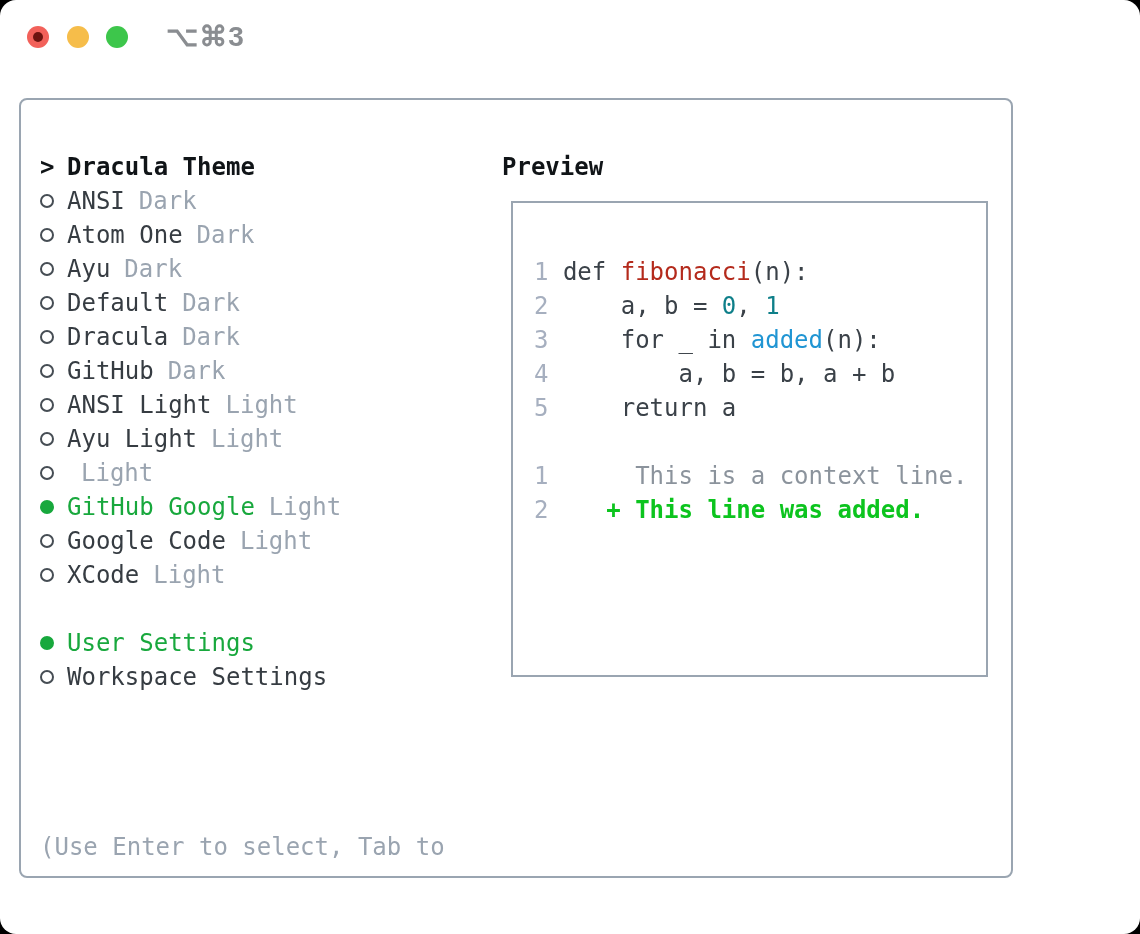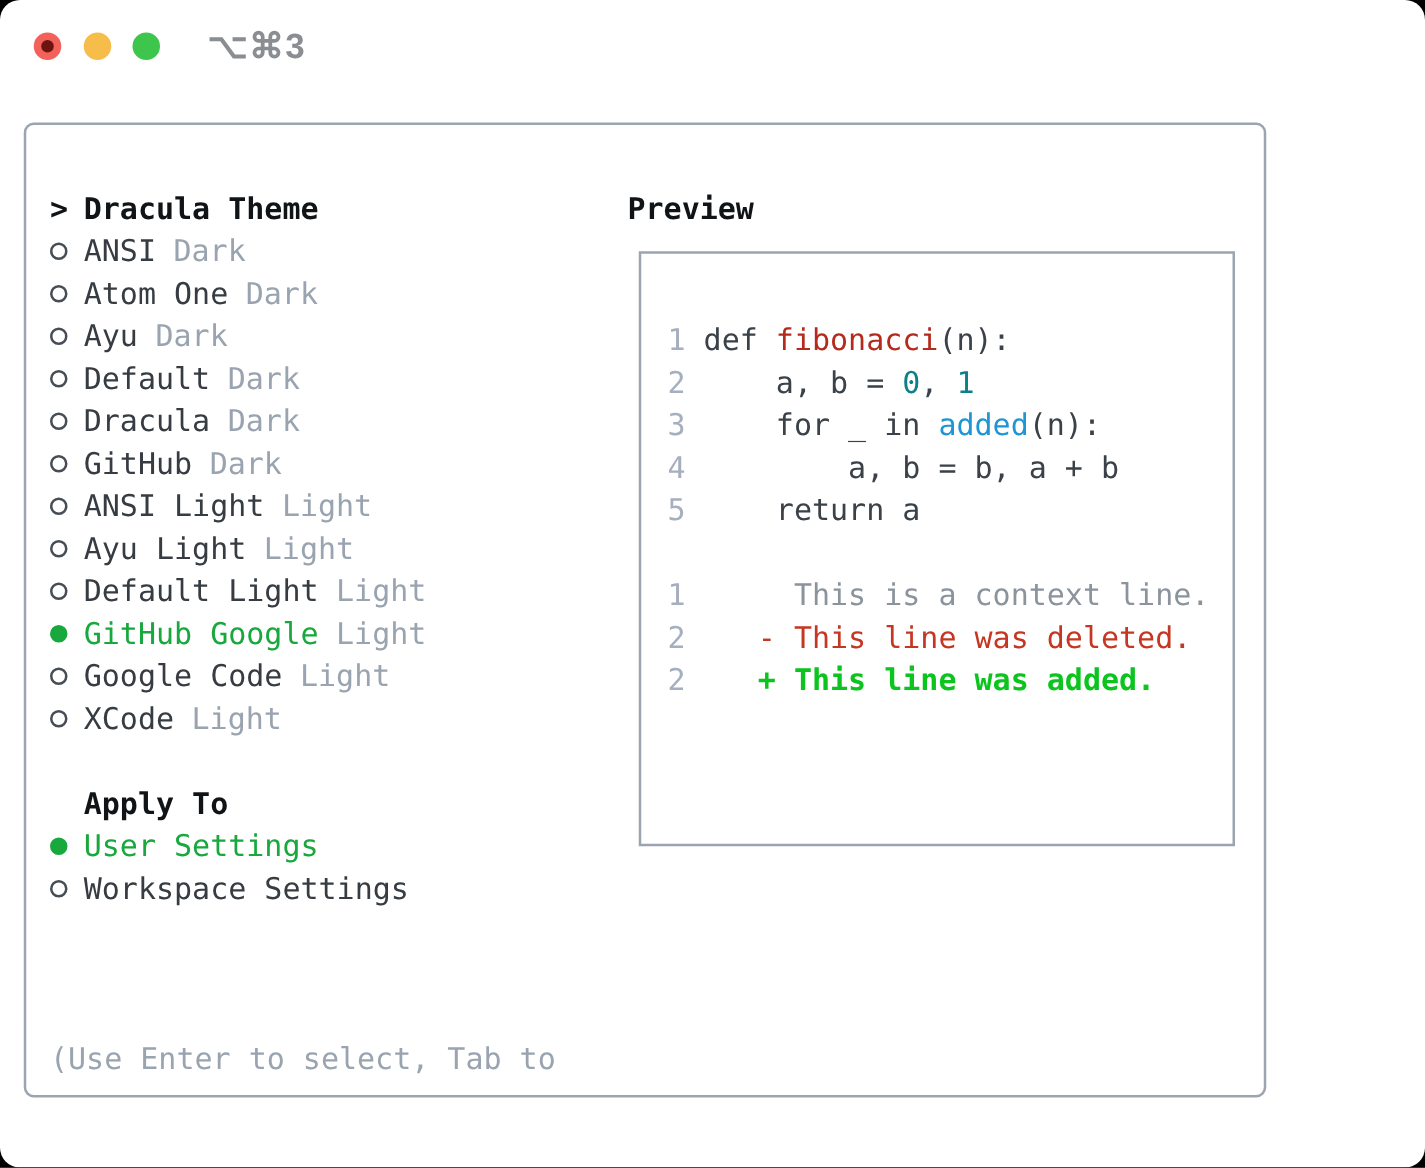--- a/index.html
+++ b/index.html
@@ -129,21 +129,20 @@
           <span class="marker">
               <span class="radio"></span>
             </span>
           <span class="tname">Ayu Light</span>
           <span class="tvariant">Light</span>
         </div>
         <div class="row">
           <span class="marker">
               <span class="radio"></span>
             </span>
-          <span class="tname">Default Light</span>
           <span class="tvariant">Light</span>
         </div>
         <div class="row selected">
           <span class="marker">
               <span class="radio on"></span>
             </span>
           <span class="tname">GitHub Google</span>
           <span class="tvariant">Light</span>
         </div>
         <div class="row">
@@ -156,24 +155,20 @@
         <div class="row">
           <span class="marker">
               <span class="radio"></span>
             </span>
           <span class="tname">XCode</span>
           <span class="tvariant">Light</span>
         </div>
       </div>
 
       <div class="apply-block mono">
-        <div class="row">
-          <span class="marker"></span>
-          <span class="hdr">Apply To</span>
-        </div>
         <div class="row selected">
           <span class="marker">
               <span class="radio on"></span>
             </span>
           <span class="tname">User Settings</span>
         </div>
         <div class="row">
           <span class="marker">
               <span class="radio"></span>
             </span>
@@ -189,20 +184,19 @@
       <div class="preview-label">Preview</div>
       <div class="preview-box">
         <div class="codebox">
           <div class="cline"><span class="ln">1</span><span class="c-code">def </span><span class="c-function">fibonacci</span><span class="c-code">(n):</span></div>
           <div class="cline"><span class="ln">2</span><span class="c-code">    a, b = </span><span class="c-number">0</span><span class="c-code">, </span><span class="c-number">1</span></div>
           <div class="cline"><span class="ln">3</span><span class="c-code">    for _ in </span><span class="c-builtin">added</span><span class="c-code">(n):</span></div>
           <div class="cline"><span class="ln">4</span><span class="c-code">        a, b = b, a + b</span></div>
           <div class="cline"><span class="ln">5</span><span class="c-code">    return a</span></div>
           <div class="cline"></div>
           <div class="cline"><span class="ln">1</span><span class="c-context">     This is a context line.</span></div>
-          <div class="cline"><span class="ln">2</span><span class="c-deleted">   - This line was deleted.</span></div>
           <div class="cline"><span class="ln">2</span><span class="c-added">   + This line was added.</span></div>
         </div>
       </div>
 
     </div>
   </div>
 </div>
 
 </body></html>

